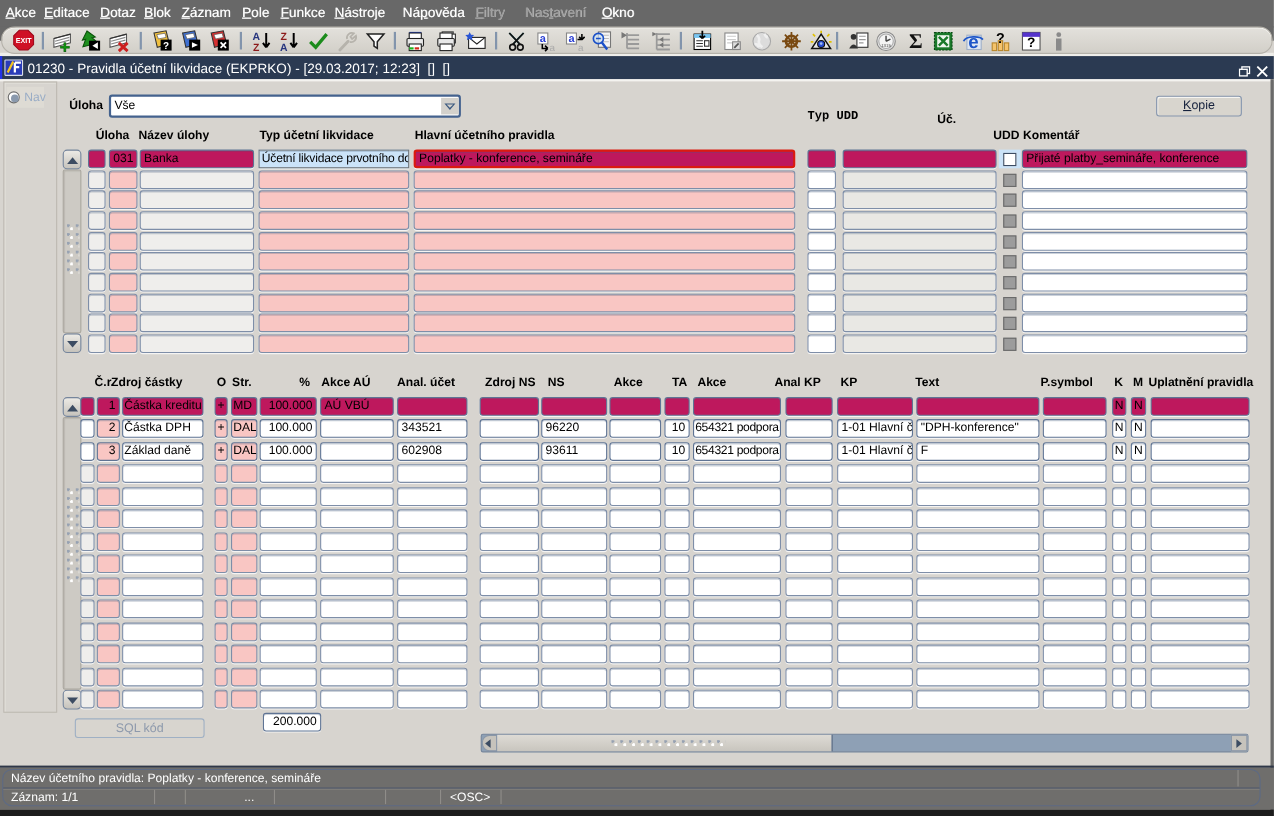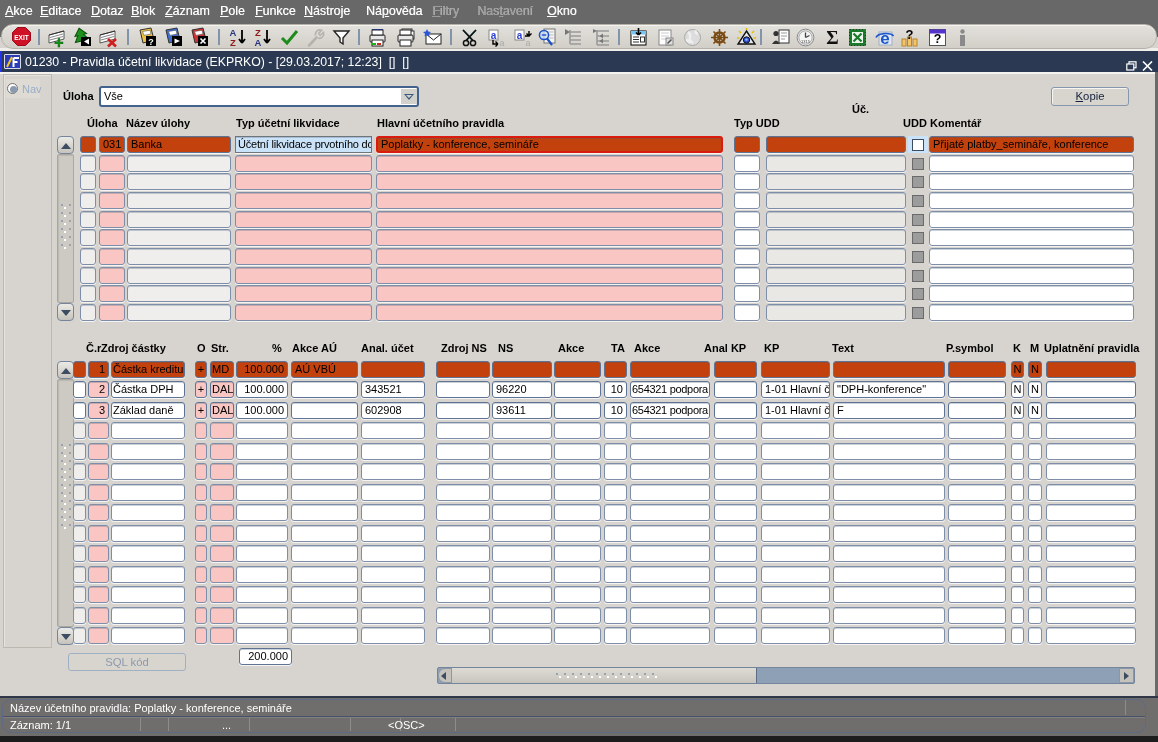--- a/index.html
+++ b/index.html
@@ -2,21 +2,21 @@
 <html><head><meta charset="utf-8"><style>
 html,body{margin:0;padding:0;width:1158px;height:742px;overflow:hidden;background:#d7d4cf;font-family:"Liberation Sans",sans-serif;}
 div,span{position:absolute;box-sizing:border-box;}
 .mi{position:absolute;top:4px;color:#fff;font-size:12.4px;white-space:nowrap;text-shadow:0.4px 0 0 rgba(255,255,255,0.6);}
 .mid{color:#9a9a9a;}
 .ic{position:absolute;top:27px;width:21px;height:21px;}
 .sep{position:absolute;top:29px;width:2px;height:16px;background:#8294ac;}
 .cell{position:absolute;height:17px;border:1px solid #5f7494;border-radius:3px;background:#fff;font-size:11px;line-height:15px;color:#000;padding:0 3px;overflow:hidden;white-space:nowrap;box-shadow:inset 0 1px 0 rgba(70,90,120,0.28),0 1px 0 rgba(255,255,255,0.75);}
 .hd{position:absolute;font-size:11px;font-weight:bold;color:#000;white-space:nowrap;}
 .ce{border-color:#7e8ea8;}
-.bl{background:#c2410c;}
+.bl{background:#be185d;}
 .pk{background:#f9c6c3;}
 .gy{background:#efeeec;}
 .g2{background:#e9e8e4;}
 .rt{text-align:right;}
 .ct{text-align:center;padding:0 0;}
 .p1{padding:0 1px;}
 .ak{padding:0 1px;letter-spacing:-0.3px;}
 .lc{height:17px;line-height:15px;}
 .au{border-radius:8px 8px 4px 4px;}
 .ad{border-radius:4px 4px 8px 8px;}
@@ -326,21 +326,21 @@
 <div style="left:99px;top:86px;width:320px;height:21px;background:#fff;border:2px solid #44628e;border-radius:3px;"></div>
 <span style="left:104px;top:90px;font-size:11px;color:#000;">Vše</span>
 <div style="left:401px;top:89px;width:16px;height:15px;background:#d3d1cc;"></div>
 <div style="left:404px;top:94px;width:0;height:0;border-left:5px solid transparent;border-right:5px solid transparent;border-top:6px solid #3a587f;"></div>
 <div style="left:406px;top:95px;width:0;height:0;border-left:3px solid transparent;border-right:3px solid transparent;border-top:3px solid #d3d1cc;"></div>
 <div style="left:1051px;top:87px;width:78px;height:19px;background:#d8d5ce;border:1px solid #8696ae;border-radius:3px;box-shadow:inset 1px 1px 0 #f6f5f2;text-align:center;font-size:11.3px;color:#15213c;line-height:17px;position:absolute;"><u>K</u>opie</div>
 <span class="hd" style="left:87px;top:117px;">Úloha</span>
 <span class="hd" style="left:126px;top:117px;text-align:right;">Název úlohy</span>
 <span class="hd" style="left:236px;top:117px;">Typ účetní likvidace</span>
 <span class="hd" style="left:377px;top:117px;">Hlavní účetního pravidla</span>
-<span class="hd" style="left:734px;top:117px;">Typ UDD</span>
+<span class="hd" style="left:734px;top:100px;font-family:Liberation Mono, monospace;">Typ UDD</span>
 <span class="hd" style="left:930px;top:117px;">Komentář</span>
 <span class="hd" style="left:852px;top:103px;">Úč.</span>
 <span class="hd" style="left:903px;top:117px;">UDD</span>
 <div class="arr au" style="left:57px;top:136px;">
     <div class="tri-u"></div>
   </div>
 <div class="arr ad" style="left:57px;top:303px;">
     <div class="tri-d"></div>
   </div>
 <div class="vtrack" style="left:57px;top:154px;height:149px;"></div>
@@ -760,14 +760,14 @@
 <div style="left:3px;top:716px;width:1142px;height:1px;background:#46516b;"></div>
 <div style="left:3px;top:717px;width:1142px;height:1px;background:#82807c;"></div>
 <span style="left:10px;top:719px;font-size:11px;color:#fff;text-align:center;">Záznam: 1/1</span>
 <div style="left:140px;top:718px;width:1px;height:13px;background:#8f8d89;"></div>
 <div style="left:168px;top:718px;width:1px;height:13px;background:#8f8d89;"></div>
 <div style="left:249px;top:718px;width:1px;height:13px;background:#8f8d89;"></div>
 <div style="left:350px;top:718px;width:1px;height:13px;background:#8f8d89;"></div>
 <div style="left:400px;top:718px;width:1px;height:13px;background:#8f8d89;"></div>
 <div style="left:455px;top:718px;width:1px;height:13px;background:#8f8d89;"></div>
 <span style="left:222px;top:719px;font-size:11px;color:#fff;">...</span>
-<span style="left:388px;top:719px;font-size:11px;color:#fff;">&lt;OSC&gt;</span>
+<span style="left:409px;top:719px;font-size:11px;color:#fff;">&lt;OSC&gt;</span>
 <div style="left:1125px;top:700px;width:1px;height:15px;background:#8f8d89;"></div>
 <div style="left:0;top:736px;width:1158px;height:6px;background:#1d1d1d;"></div>
 </body></html>

